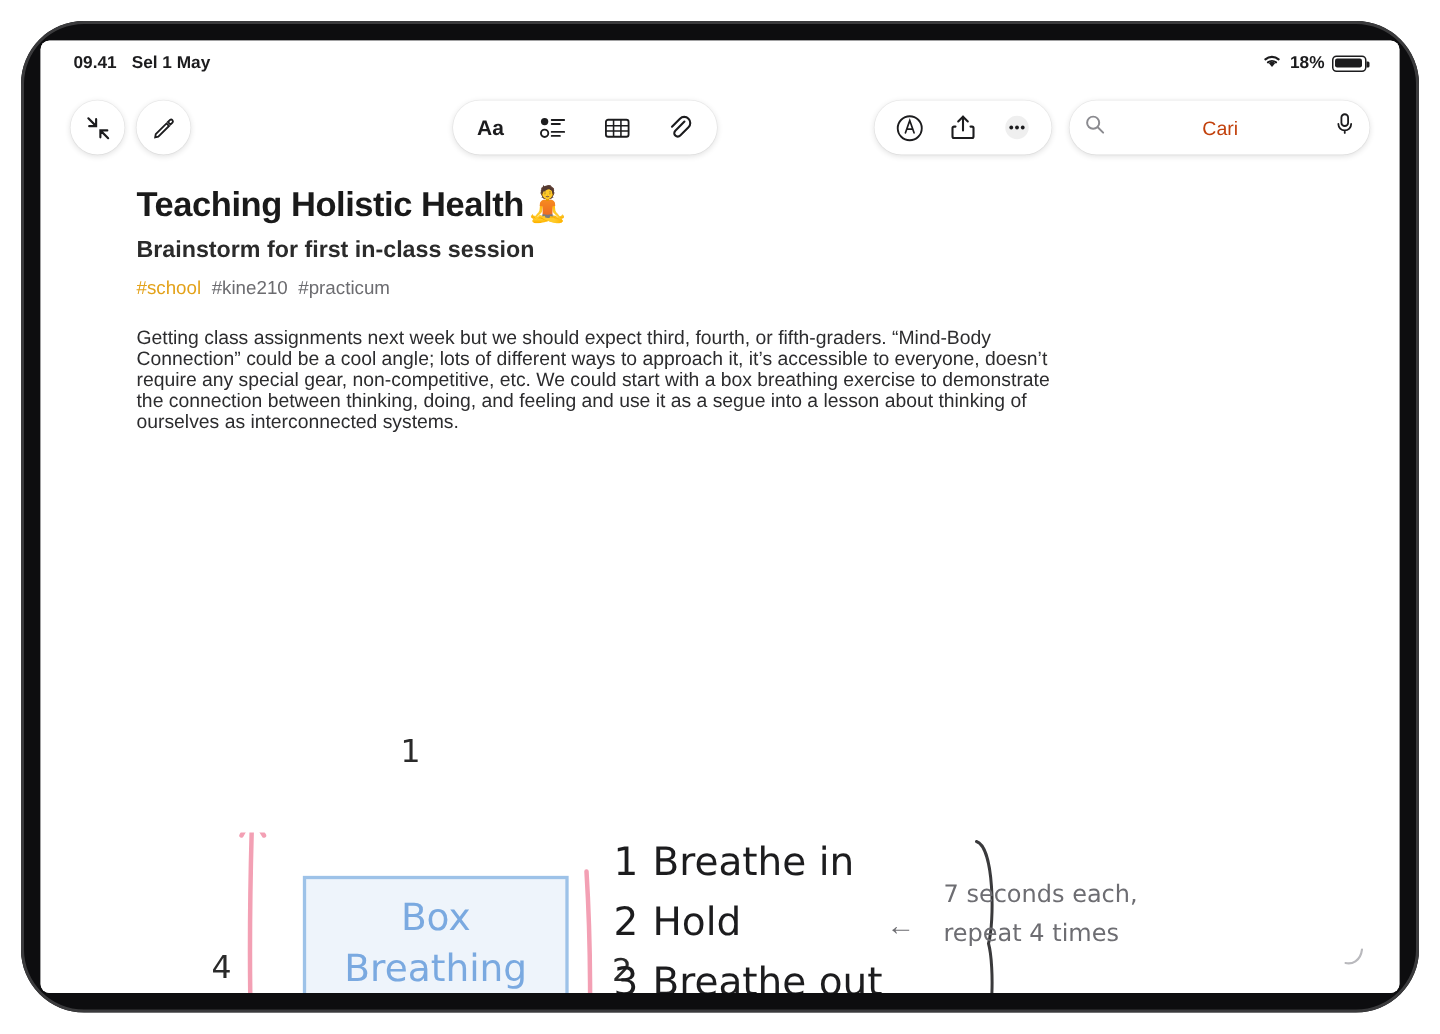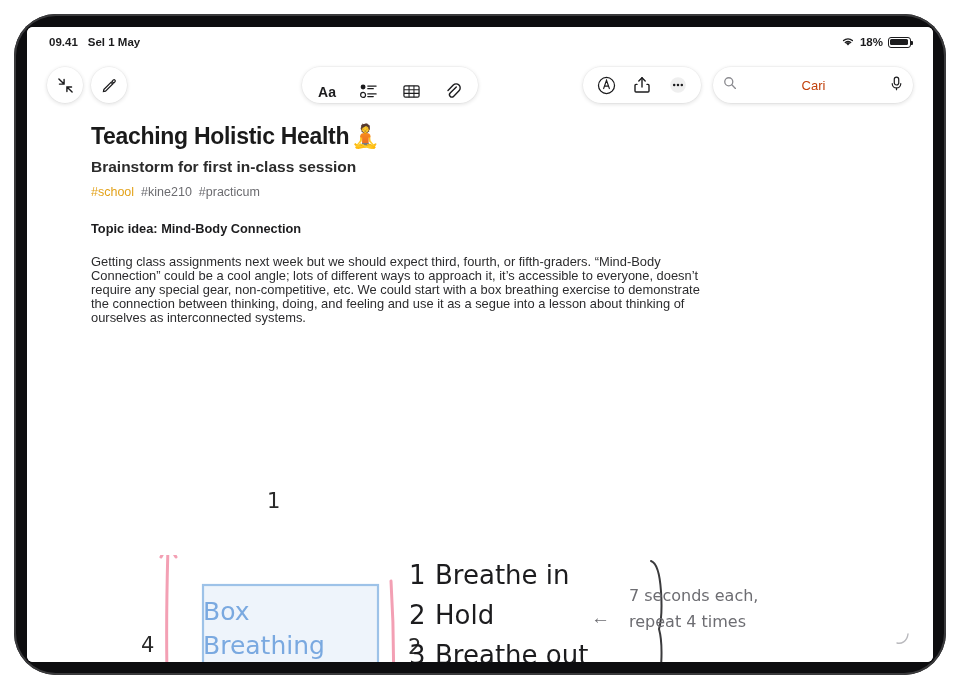--- a/index.html
+++ b/index.html
@@ -133,21 +133,21 @@
     transform: translateX(-50%);
     margin-left: -90px;
     top: 10px;
     padding: 0 6px;
     gap: 4px;
   }
   .tb-center .tool {
     width: 38px;
     height: 30px;
     display: flex;
-    align-items: flex-end;
+    align-items: center;
     justify-content: center;
     border-radius: 8px;
     color: #1c1c1e;
   }
   .tb-right {
     position: absolute;
     right: 232px;
     top: 10px;
     padding: 0 6px;
     gap: 2px;
@@ -240,20 +240,21 @@
     position: absolute;
     font-size: 21px;
     font-family: "DejaVu Sans", sans-serif;
     color: #2a2a2a;
   }
   .box-label {
     position: absolute;
     left: 112px;
     top: 40px;
     width: 175px;
+    text-align: center;
     font-size: 25px;
     line-height: 34px;
     color: #7aa9e0;
     font-family: "DejaVu Sans", sans-serif;
   }
   .list {
     position: absolute;
     left: 318px;
     top: 0px;
     font-size: 26px;
@@ -402,21 +403,20 @@
             <span>🧘</span>
           </div>
           <div class="note-sub">Brainstorm for first in-class session</div>
 
           <div class="tags">
             <span class="tag-school">#school</span>
             <span class="tag-plain">#kine210</span>
             <span class="tag-plain">#practicum</span>
           </div>
 
-          <div class="topic">Topic idea: Mind-Body Connection</div>
           <div class="para">Getting class assignments next week but we should expect third, fourth, or fifth-graders. “Mind-Body Connection” could be a cool angle; lots of different ways to approach it, it’s accessible to everyone, doesn’t require any special gear, non-competitive, etc. We could start with a box breathing exercise to demonstrate the connection between thinking, doing, and feeling and use it as a segue into a lesson about thinking of ourselves as interconnected systems.</div>
 
           <div class="canvas">
             <svg width="800" height="215" viewBox="0 0 800 215" aria-hidden="true" style="position:absolute;left:0;top:0;">
 
               <rect x="112" y="30" width="175" height="145" fill="#eef4fb" stroke="#9dc2e8" stroke-width="2.2"></rect>
 
               <path d="M108 -16 C150 -21 225 -22 272 -18" stroke="#7ac143" stroke-width="3" fill="none" stroke-linecap="round"></path>
               <path d="M262 -25 L274 -18 L262 -10" stroke="#7ac143" stroke-width="3" fill="none" stroke-linecap="round" stroke-linejoin="round"></path>
 

